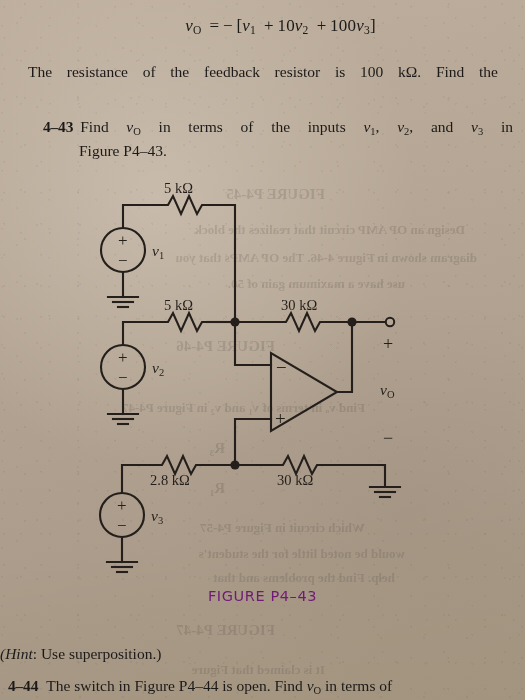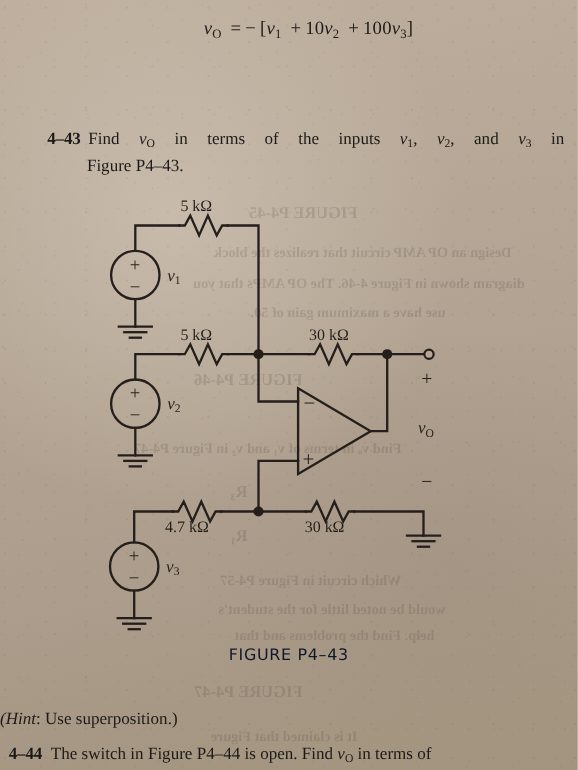--- a/index.html
+++ b/index.html
@@ -84,21 +84,21 @@
     position: absolute;
     font-size: 15.5px;
   }
   .cap {
     position: absolute;
     left: 0; right: 0;
     text-align: center;
     font-family: "DejaVu Sans", sans-serif;
     font-size: 14.5px;
     letter-spacing: .6px;
-    color: #0f172a;
+    color: #701a75;
   }
   i.v { font-style: italic; }
   .sub { font-size: .68em; vertical-align: -0.28em; }
 
   
   #circuit {
     position: absolute;
     left: 0; top: 0;
     width: 525px; height: 700px;
     pointer-events: none;
@@ -151,20 +151,21 @@
   </div>
 
 <div class="eqn" style="top:16px;margin-left:36px;">
   <i class="v">v</i><span class="sub">O</span>
   <span> = − [</span><i class="v">v</i><span class="sub">1</span>
   <span> + 10</span><i class="v">v</i><span class="sub">2</span>
   <span> + 100</span><i class="v">v</i><span class="sub">3</span><span>]</span>
 </div>
 
 <div class="para" style="left:28px; top:62px; width:470px;">
+  <div style="text-align:justify; text-align-last:justify;">The resistance of the feedback resistor is 100 kΩ. Find the</div>
 </div>
 
 <div class="prob" style="left:43px; top:117px; width:470px;">
   <div style="display:flex; align-items:baseline;">
     <span class="pnum">4–43</span>
     <span style="flex:1; margin-left:7px; text-align:justify; text-align-last:justify;">Find&nbsp;<i class="v">v</i><span class="sub">O</span>&nbsp;in terms of the inputs <i class="v">v</i><span class="sub">1</span>, <i class="v">v</i><span class="sub">2</span>, and <i class="v">v</i><span class="sub">3</span> in</span>
   </div>
   <div style="margin-left:36px;">Figure P4–43.</div>
 </div>
 
@@ -237,21 +238,21 @@
     <path class="wire" d="M278 465 L283 465 L288 456 L296 474 L304 456 L312 474 L317 465 L322 465"></path>
     <path class="wire" d="M370 487 L400 487"></path>
     <path class="wire" d="M375 492 L395 492"></path>
     <path class="wire" d="M380 497 L390 497"></path>
   </g>
 </svg>
 
 <div class="lbl" style="left:164px; top:180px;">5 kΩ</div>
 <div class="lbl" style="left:164px; top:297px;">5 kΩ</div>
 <div class="lbl" style="left:281px; top:297px;">30 kΩ</div>
-<div class="lbl" style="left:150px; top:472px;">4.7 kΩ</div>
+<div class="lbl" style="left:150px; top:472px;">2.8 kΩ</div>
 <div class="lbl" style="left:277px; top:472px;">30 kΩ</div>
 
 <div class="sign" style="left:118px; top:231px;">+</div>
 <div class="sign" style="left:118px; top:251px;">−</div>
 <div class="sign" style="left:118px; top:348px;">+</div>
 <div class="sign" style="left:118px; top:368px;">−</div>
 <div class="sign" style="left:117px; top:496px;">+</div>
 <div class="sign" style="left:117px; top:516px;">−</div>
 
 <div class="lbl lblBig" style="left:152px; top:242px;"><i class="v">v</i><span class="sub">1</span></div>

